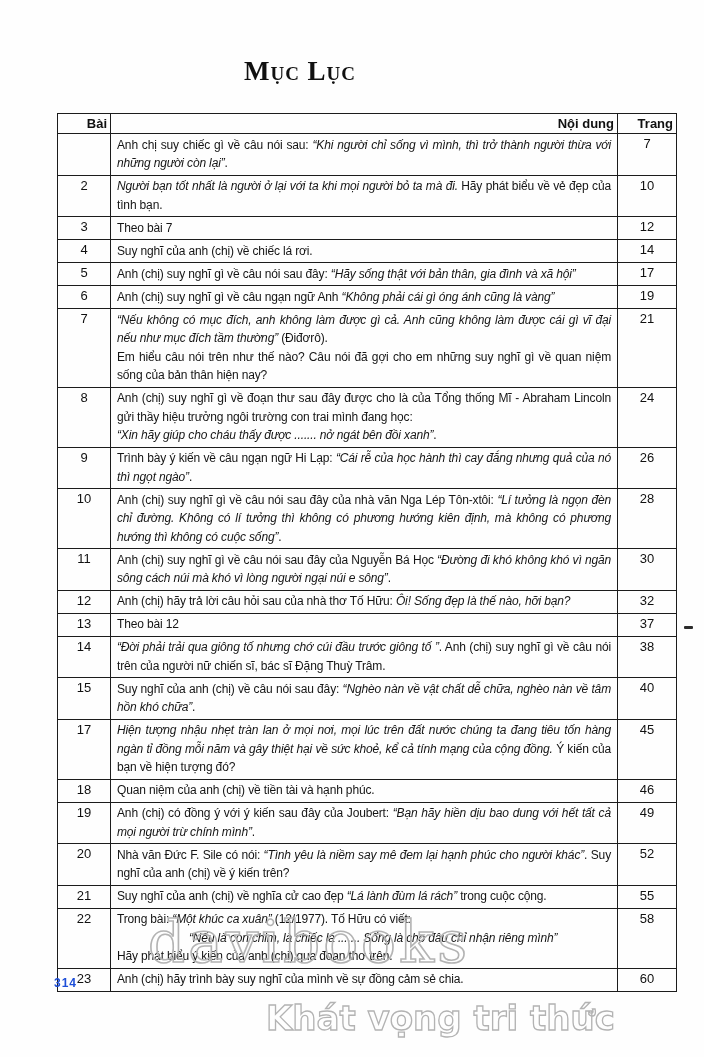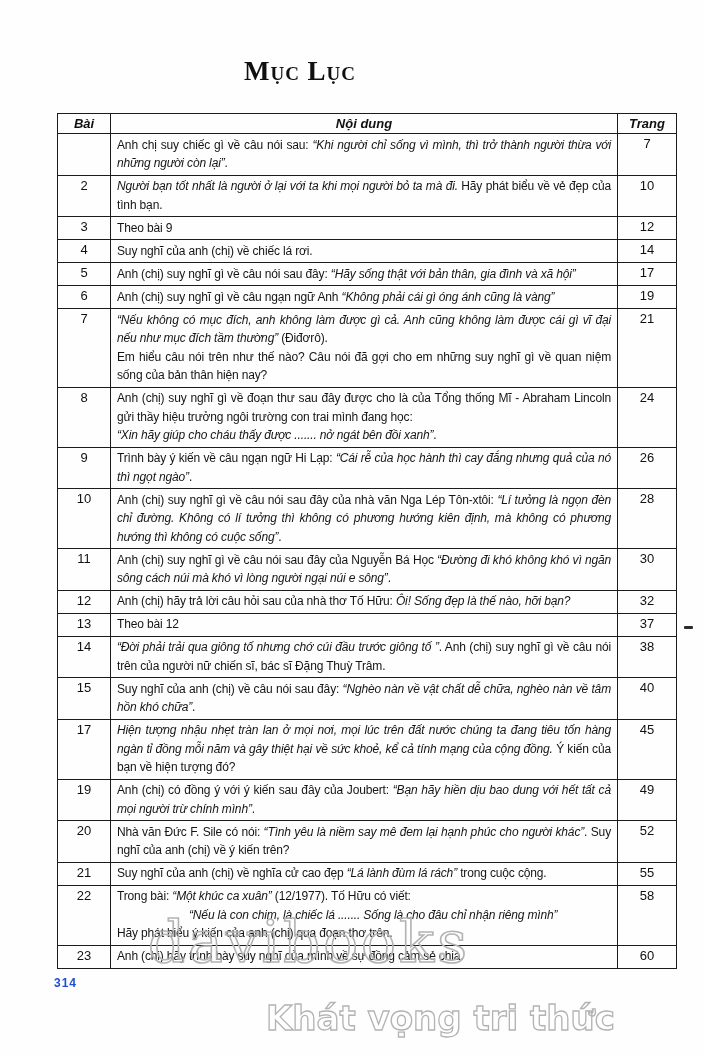--- a/index.html
+++ b/index.html
@@ -28,23 +28,22 @@
     border-collapse:collapse;
     table-layout:fixed;
   }
   table.toc th, table.toc td{
     border:1.6px solid #1c1c1c;
     vertical-align:top;
   }
   table.toc th{
     font-size:13px;font-weight:bold;
     padding:2px 3px;
-    text-align:center;
+    text-align:right;
     color:#101010;
-    font-style:italic;
   }
   th.col-bai{width:46px;}
   th.col-trang{width:52px;}
   td.bai, td.trang{
     text-align:center;
     font-size:13px;
     padding-top:2px;
     color:#101010;
   }
   td.content{
@@ -116,21 +115,21 @@
         <tr>
           <td class="bai">2</td>
           <td class="content">
             <div class="para"><span class="it">Người bạn tốt nhất là người ở lại với ta khi mọi người bỏ ta mà đi.</span><span class=""> Hãy phát biểu về vẻ đẹp của tình bạn.</span></div>
           </td>
           <td class="trang">10</td>
         </tr>
         <tr>
           <td class="bai">3</td>
           <td class="content">
-            <div class="para"><span class="">Theo bài 9</span></div>
+            <div class="para"><span class="">Theo bài 7</span></div>
           </td>
           <td class="trang">12</td>
         </tr>
         <tr>
           <td class="bai">4</td>
           <td class="content">
             <div class="para"><span class="">Suy nghĩ của anh (chị) về chiếc lá rơi.</span></div>
           </td>
           <td class="trang">14</td>
         </tr>
@@ -212,20 +211,27 @@
             <div class="para"><span class="">Suy nghĩ của anh (chị) về câu nói sau đây: </span><span class="it">“Nghèo nàn về vật chất dễ chữa, nghèo nàn về tâm hồn khó chữa”</span><span class="">.</span></div>
           </td>
           <td class="trang">40</td>
         </tr>
         <tr>
           <td class="bai">17</td>
           <td class="content">
             <div class="para"><span class="it">Hiện tượng nhậu nhẹt tràn lan ở mọi nơi, mọi lúc trên đất nước chúng ta đang tiêu tốn hàng ngàn tỉ đồng mỗi năm và gây thiệt hại về sức khoẻ, kể cả tính mạng của cộng đồng.</span><span class=""> Ý kiến của bạn về hiện tượng đó?</span></div>
           </td>
           <td class="trang">45</td>
+        </tr>
+        <tr>
+          <td class="bai">18</td>
+          <td class="content">
+            <div class="para"><span class="">Quan niệm của anh (chị) về tiền tài và hạnh phúc.</span></div>
+          </td>
+          <td class="trang">46</td>
         </tr>
         <tr>
           <td class="bai">19</td>
           <td class="content">
             <div class="para"><span class="">Anh (chị) có đồng ý với ý kiến sau đây của Joubert: </span><span class="it">“Bạn hãy hiền dịu bao dung với hết tất cả mọi người trừ chính mình”</span><span class="">.</span></div>
           </td>
           <td class="trang">49</td>
         </tr>
         <tr>
           <td class="bai">20</td>

